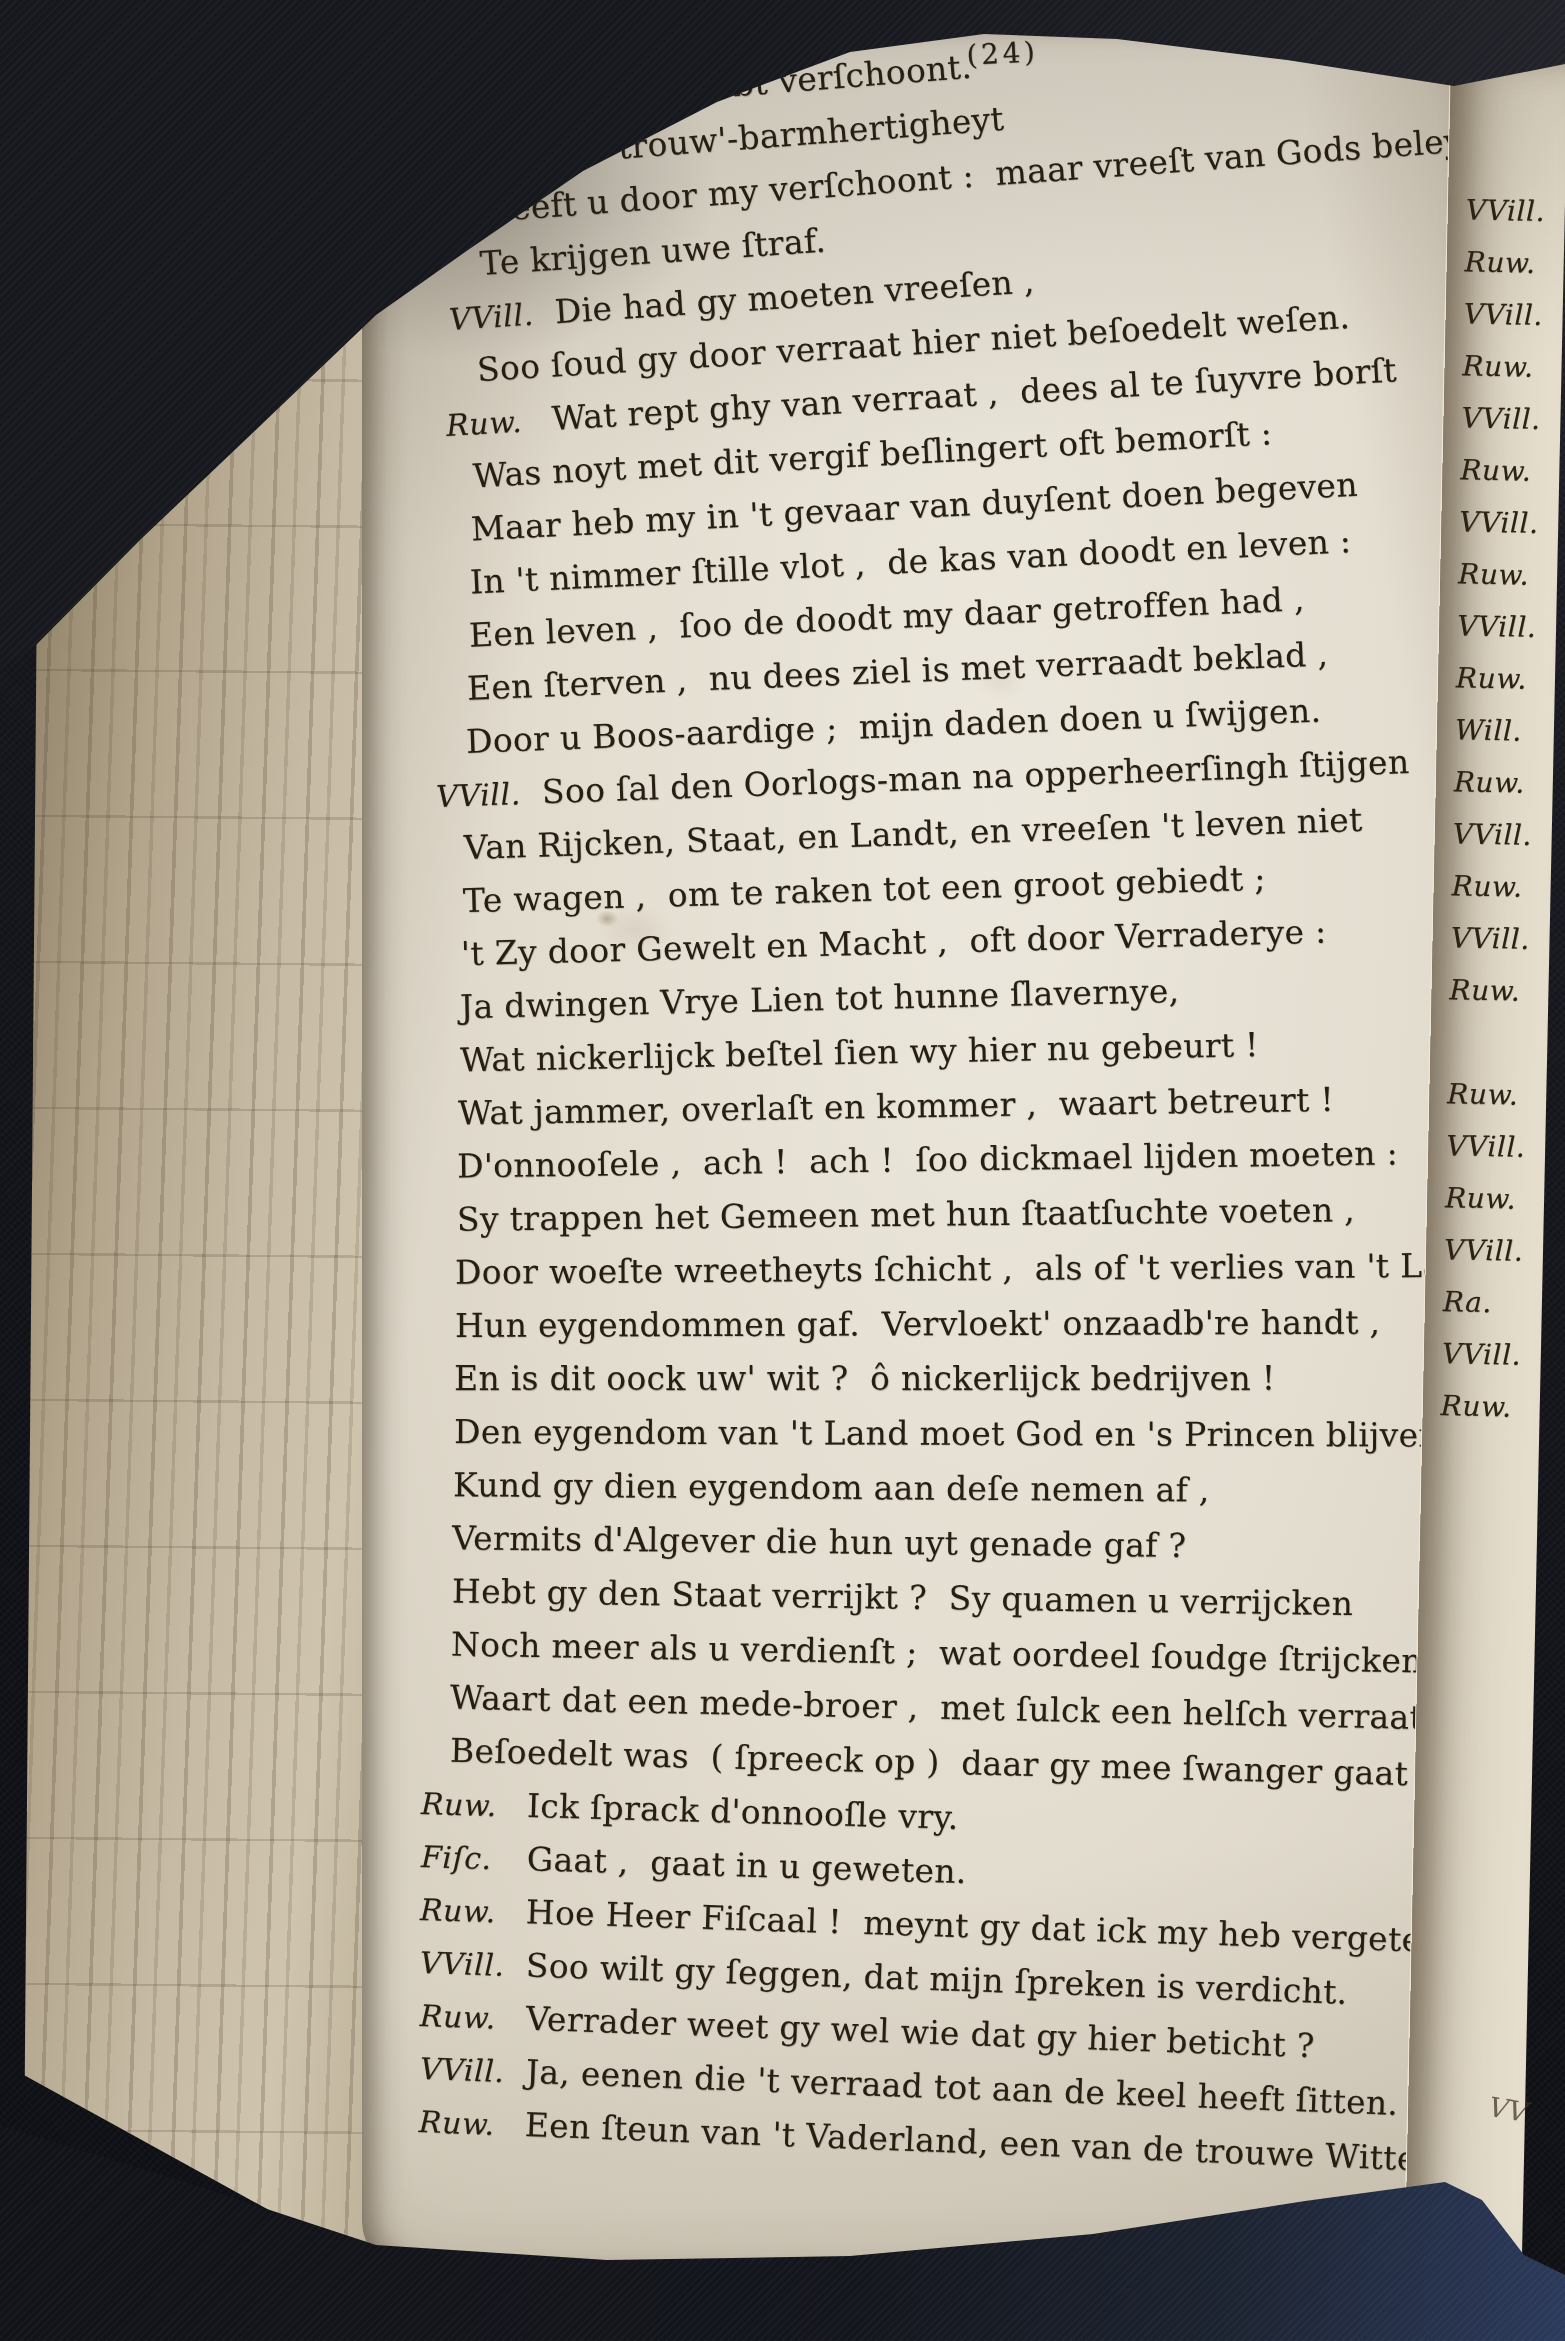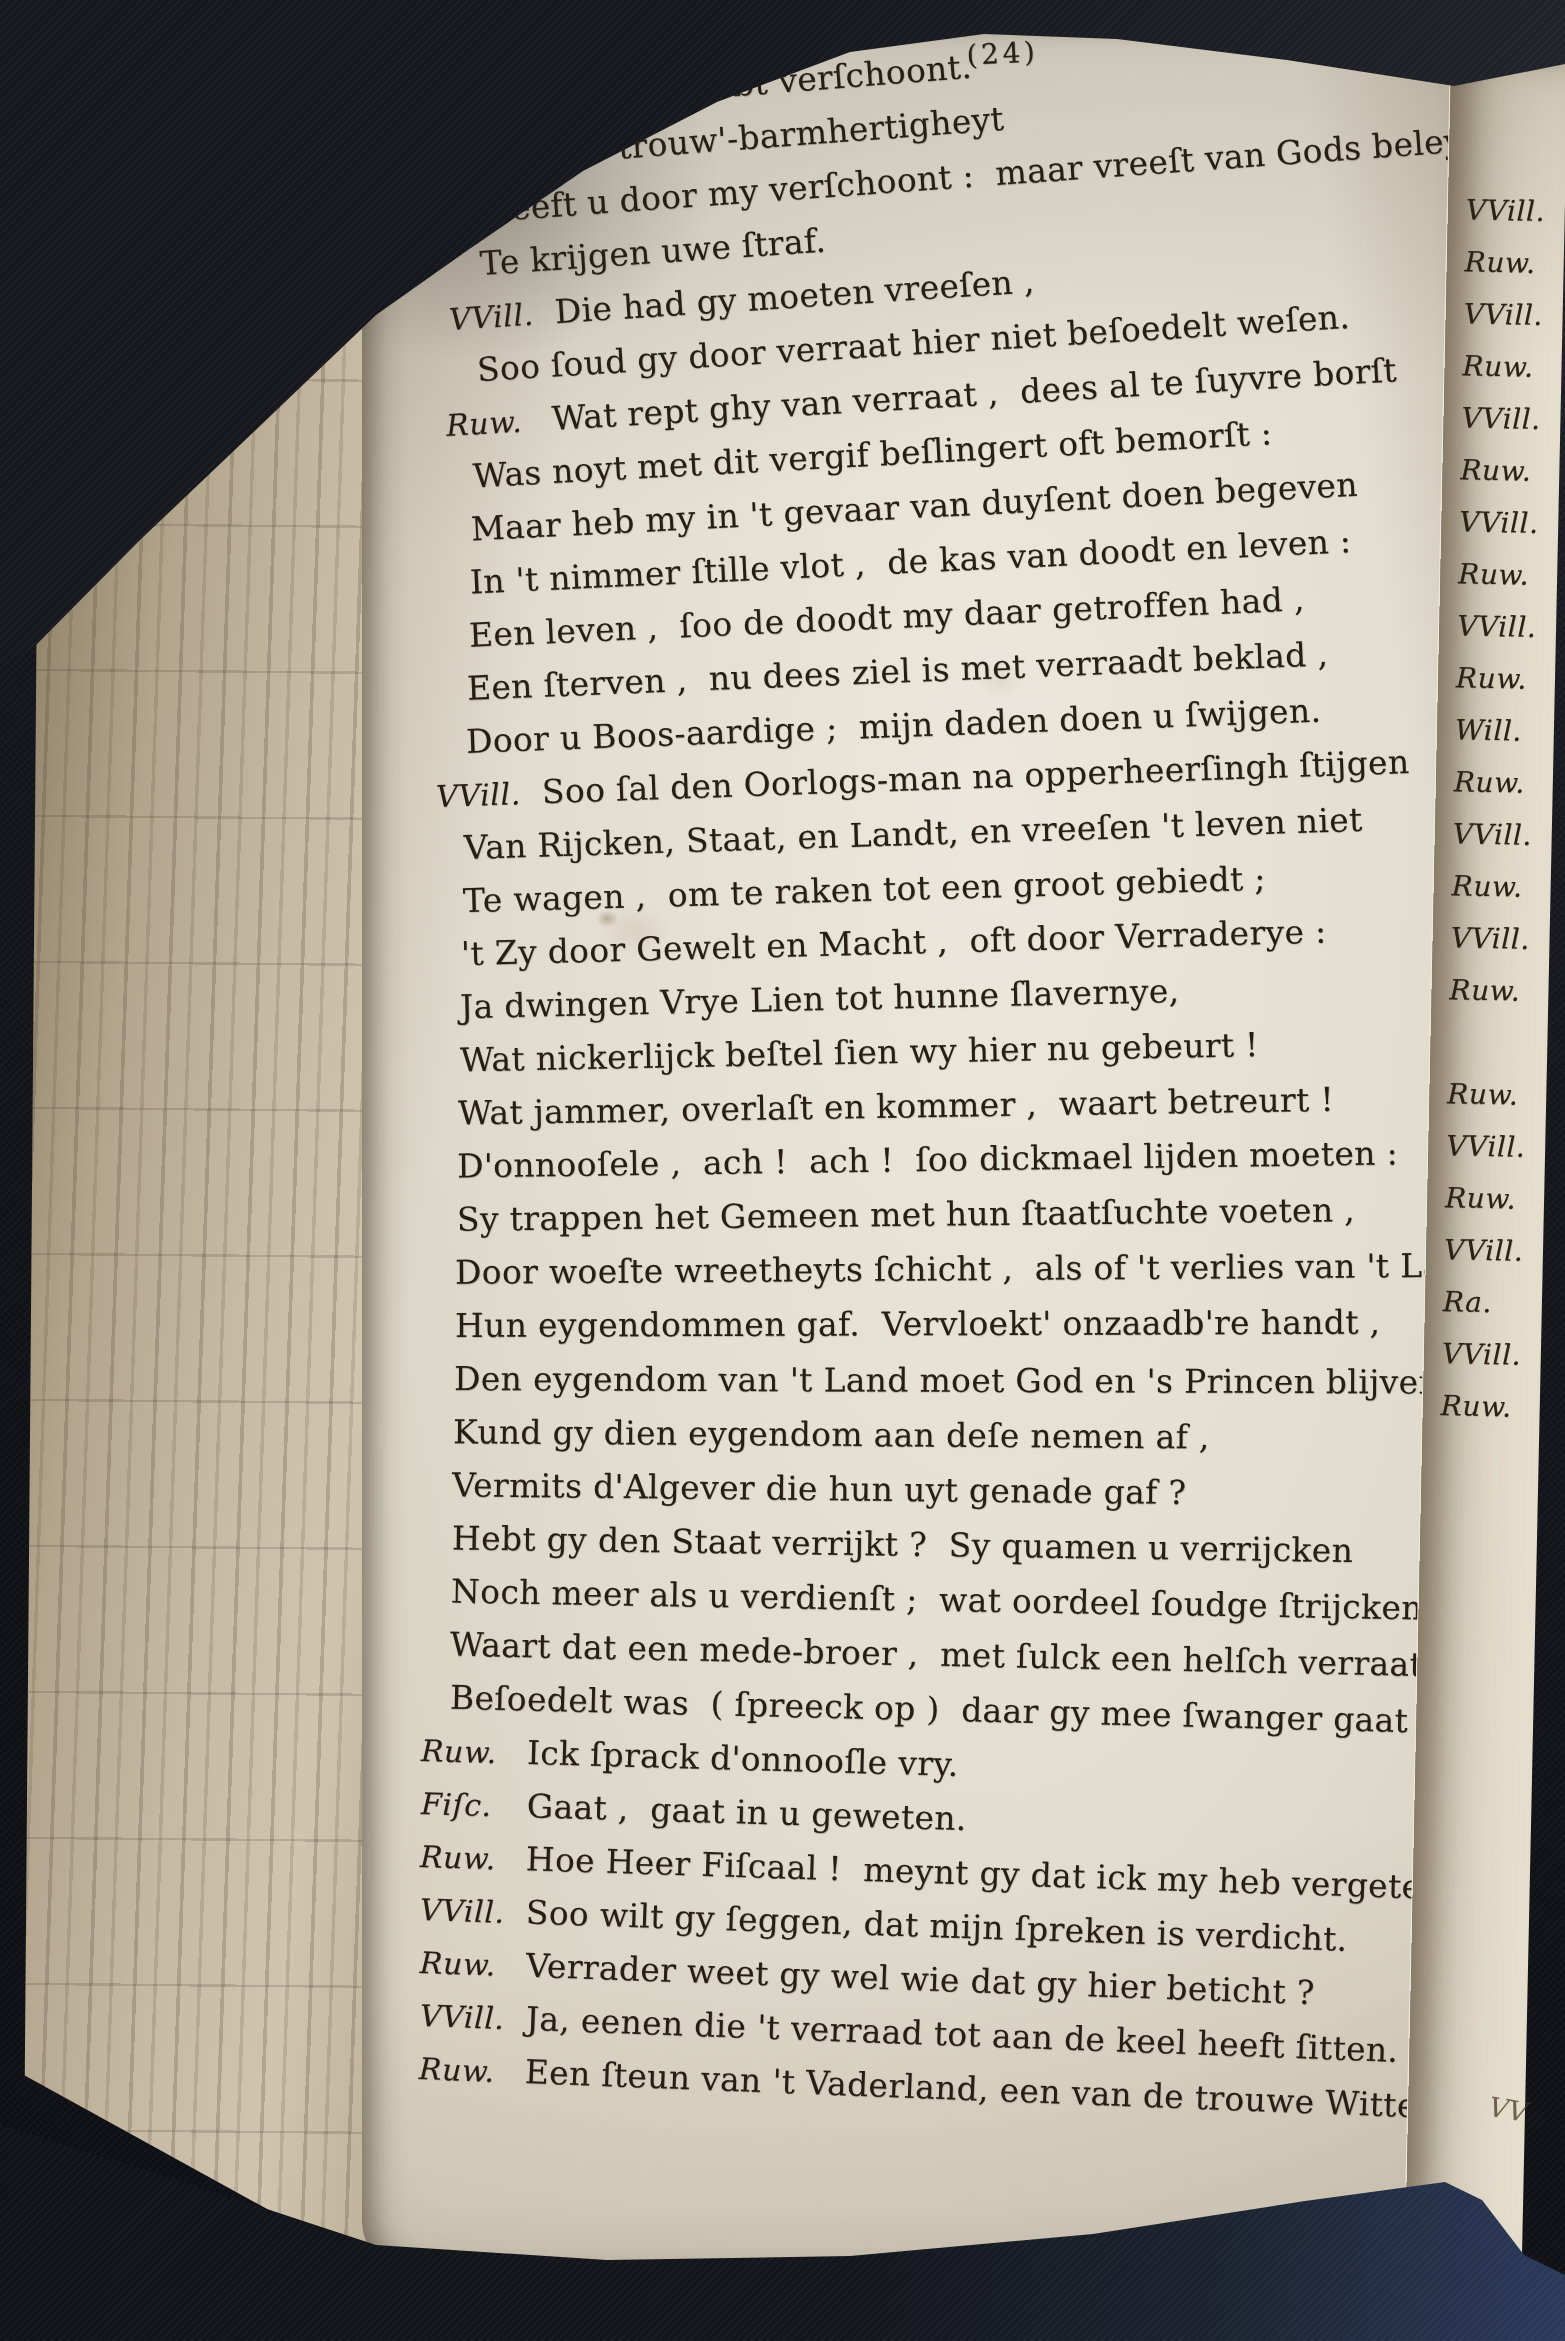--- a/index.html
+++ b/index.html
@@ -135,20 +135,21 @@
       <div class="row cont" style="--r:-1.8deg;--ml:16px"><span class="verse">Van Rijcken, Staat, en Landt, en vreeſen 't leven niet</span></div>
       <div class="row cont" style="--r:-1.6deg;--ml:14.6px"><span class="verse">Te wagen ,  om te raken tot een groot gebiedt ;</span></div>
       <div class="row cont" style="--r:-1.5deg;--ml:13.4px"><span class="verse">'t Zy door Gewelt en Macht ,  oft door Verraderye :</span></div>
       <div class="row cont" style="--r:-1.3deg;--ml:12px"><span class="verse">Ja dwingen Vrye Lien tot hunne ſlavernye,</span></div>
       <div class="row cont" style="--r:-1.1deg;--ml:11.5px"><span class="verse">Wat nickerlijck beſtel ſien wy hier nu gebeurt !</span></div>
       <div class="row cont" style="--r:-0.9deg;--ml:10.3px"><span class="verse">Wat jammer, overlaſt en kommer ,  waart betreurt !</span></div>
       <div class="row cont" style="--r:-0.8deg;--ml:9px"><span class="verse">D'onnooſele ,  ach !  ach !  ſoo dickmael lijden moeten :</span></div>
       <div class="row cont" style="--r:-0.6deg;--ml:8.5px"><span class="verse">Sy trappen het Gemeen met hun ſtaatſuchte voeten ,</span></div>
       <div class="row cont" style="--r:-0.4deg;--ml:7.3px"><span class="verse">Door woeſte wreetheyts ſchicht ,  als of 't verlies van 't Land</span></div>
       <div class="row cont" style="--r:-0.2deg;--ml:6.7px"><span class="verse">Hun eygendommen gaf.  Vervloekt' onzaadb're handt ,</span></div>
+      <div class="row cont" style="--r:0deg;--ml:6px"><span class="verse">En is dit oock uw' wit ?  ô nickerlijck bedrijven !</span></div>
       <div class="row cont" style="--r:0.2deg;--ml:5.5px"><span class="verse">Den eygendom van 't Land moet God en 's Princen blijven,</span></div>
       <div class="row cont" style="--r:0.4deg;--ml:4.9px"><span class="verse">Kund gy dien eygendom aan deſe nemen af ,</span></div>
       <div class="row cont" style="--r:0.6deg;--ml:4.3px"><span class="verse">Vermits d'Algever die hun uyt genade gaf ?</span></div>
       <div class="row cont" style="--r:0.8deg;--ml:3.6px"><span class="verse">Hebt gy den Staat verrijkt ?  Sy quamen u verrijcken</span></div>
       <div class="row cont" style="--r:1.0deg;--ml:3px"><span class="verse">Noch meer als u verdienſt ;  wat oordeel ſoudge ſtrijcken,</span></div>
       <div class="row cont" style="--r:1.2deg;--ml:2.4px"><span class="verse">Waart dat een mede-broer ,  met ſulck een helſch verraat</span></div>
       <div class="row cont" style="--r:1.4deg;--ml:2.4px"><span class="verse">Beſoedelt was  ( ſpreeck op )  daar gy mee ſwanger gaat ?</span></div>
       <div class="row" style="--r:1.6deg;--ml:1.8px"><span class="speaker">Ruw.</span><span class="verse">Ick ſprack d'onnooſle vry.</span></div>
       <div class="row" style="--r:1.7deg;--ml:1.8px"><span class="speaker">Fiſc.</span><span class="verse">Gaat ,  gaat in u geweten.</span></div>
       <div class="row" style="--r:1.8deg;--ml:1.2px"><span class="speaker">Ruw.</span><span class="verse">Hoe Heer Fiſcaal !  meynt gy dat ick my heb vergeten ?</span></div>

